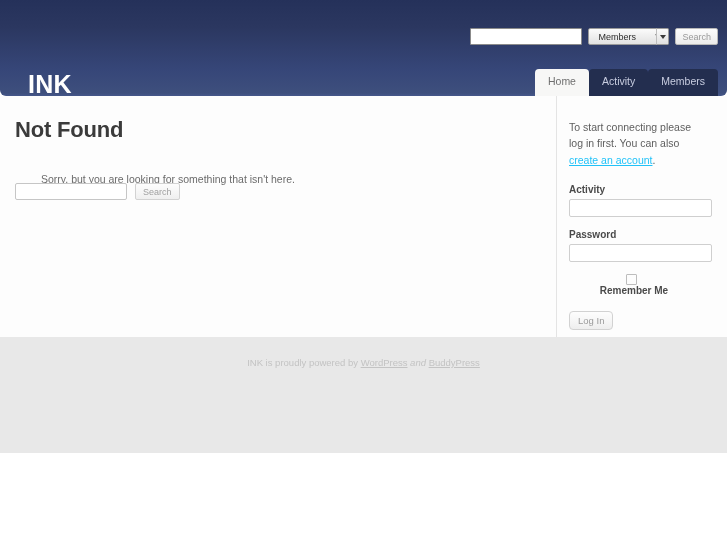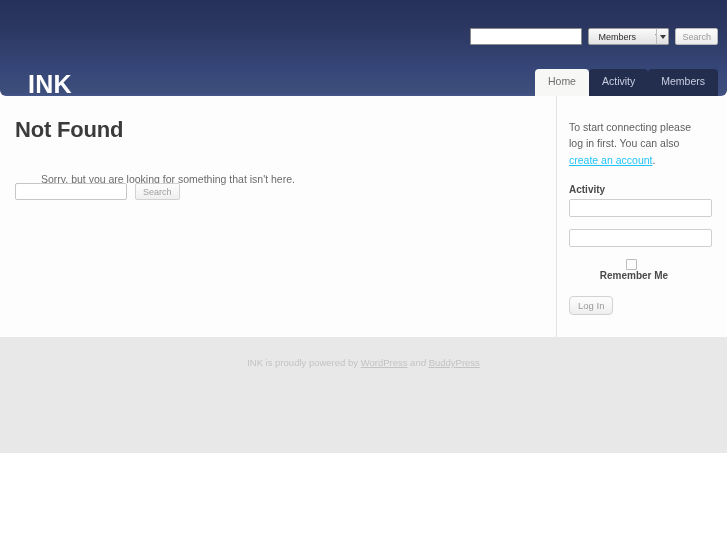--- a/index.html
+++ b/index.html
@@ -394,20 +394,21 @@
           <button type="button" class="cs-submit">Search</button>
         </form>
       </div>
 
       <div class="sidebar">
         <p class="sidebar-intro"><span>To start connecting please log in first. You can also </span><a href="#">create an account</a><span>.</span></p>
 
         <label class="field-label">Activity</label>
         <input class="field-input" type="text" value="" style="">
 
+        <label class="field-label">Password</label>
         <input class="field-input" type="password" value="" style="">
 
         <div class="remember-row">
           <input class="remember-box" type="checkbox" style="">
           <span class="remember-label">Remember Me</span>
         </div>
 
         <button type="button" class="login-submit">Log In</button>
       </div>
 

